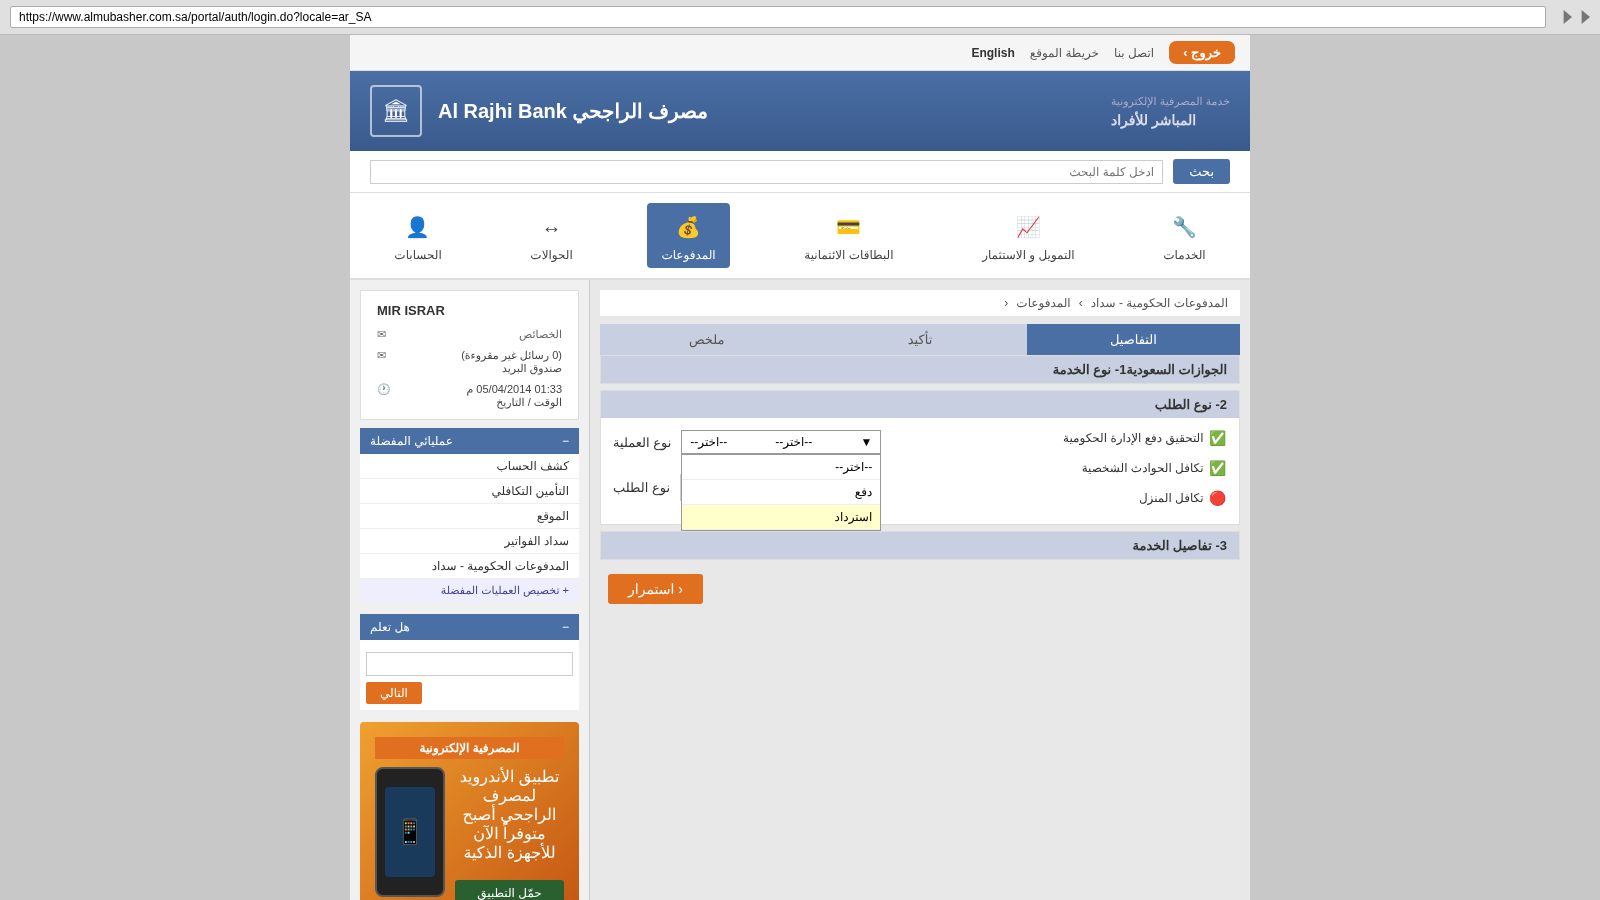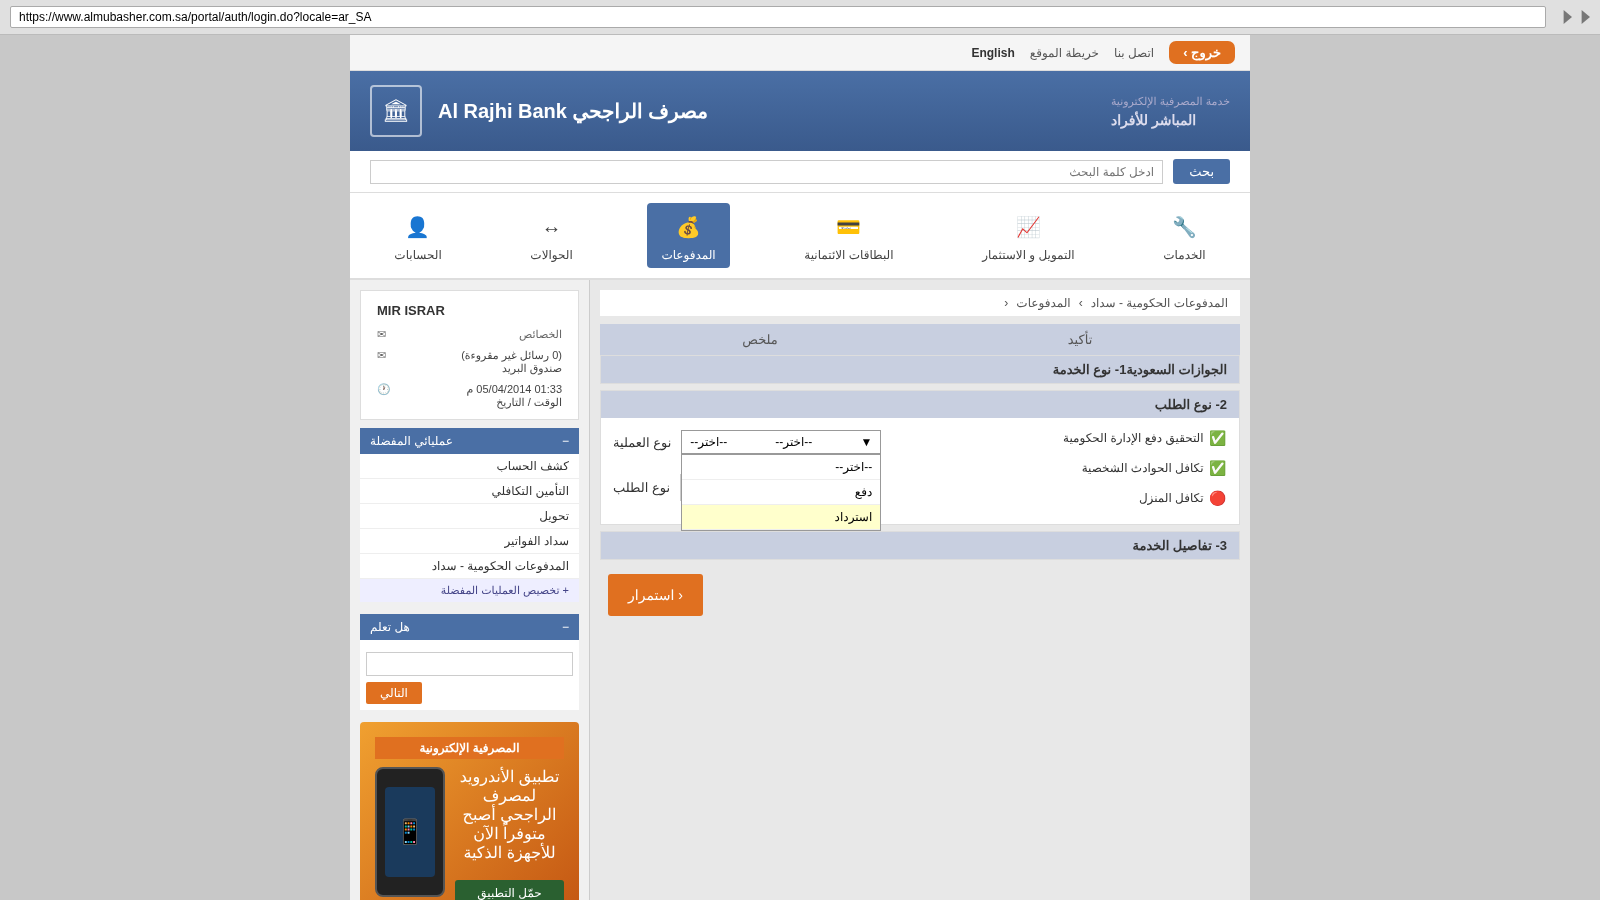--- a/index.html
+++ b/index.html
@@ -285,21 +285,21 @@
       font-size: 11px;
       color: #444;
       gap: 6px;
     }
     .info-row span { color: #666; }
     
     .continue-btn {
       background: #e07020;
       color: white;
       border: none;
-      padding: 13px 20px;
+      padding: 7px 20px;
       font-size: 14px;
       cursor: pointer;
       border-radius: 3px;
       float: left;
       margin: 8px;
     }
     
     .ad-banner {
       background: linear-gradient(135deg, #f0a030, #c05010);
       color: white;
@@ -445,20 +445,21 @@
     <div class="content-area">
 
       <div class="breadcrumb">
         <span>المدفوعات الحكومية - سداد</span>
         <span>›</span>
         <span>المدفوعات</span>
         <span>‹</span>
       </div>
 
       <div class="step-tabs">
+        <div class="step-tab active">التفاصيل</div>
         <div class="step-tab inactive">تأكيد</div>
         <div class="step-tab inactive">ملخص</div>
       </div>
 
       <div class="form-section">
         <div class="section-header">
           <span style="float:right;">الجوازات السعودية</span>
           <span>1- نوع الخدمة</span>
         </div>
       </div>
@@ -546,21 +547,21 @@
       </div>
 
       <div class="sidebar-section">
         <div class="sidebar-header">
           <span>−</span>
           <span>عمليائي المفضلة</span>
         </div>
         <div>
           <div class="sidebar-item">كشف الحساب</div>
           <div class="sidebar-item">التأمين التكافلي</div>
-          <div class="sidebar-item">تحويل</div>
+          <div class="sidebar-item">الموقع</div>
           <div class="sidebar-item">سداد الفواتير</div>
           <div class="sidebar-item">المدفوعات الحكومية - سداد</div>
         </div>
         <div style="padding:5px 10px;background:#eef;font-size:11px;color:#448;cursor:pointer;text-align:right;">+ تخصيص العمليات المفضلة</div>
       </div>
 
       <div class="sidebar-section">
         <div class="know-section">
           <span>−</span>
           <span>هل تعلم</span>

